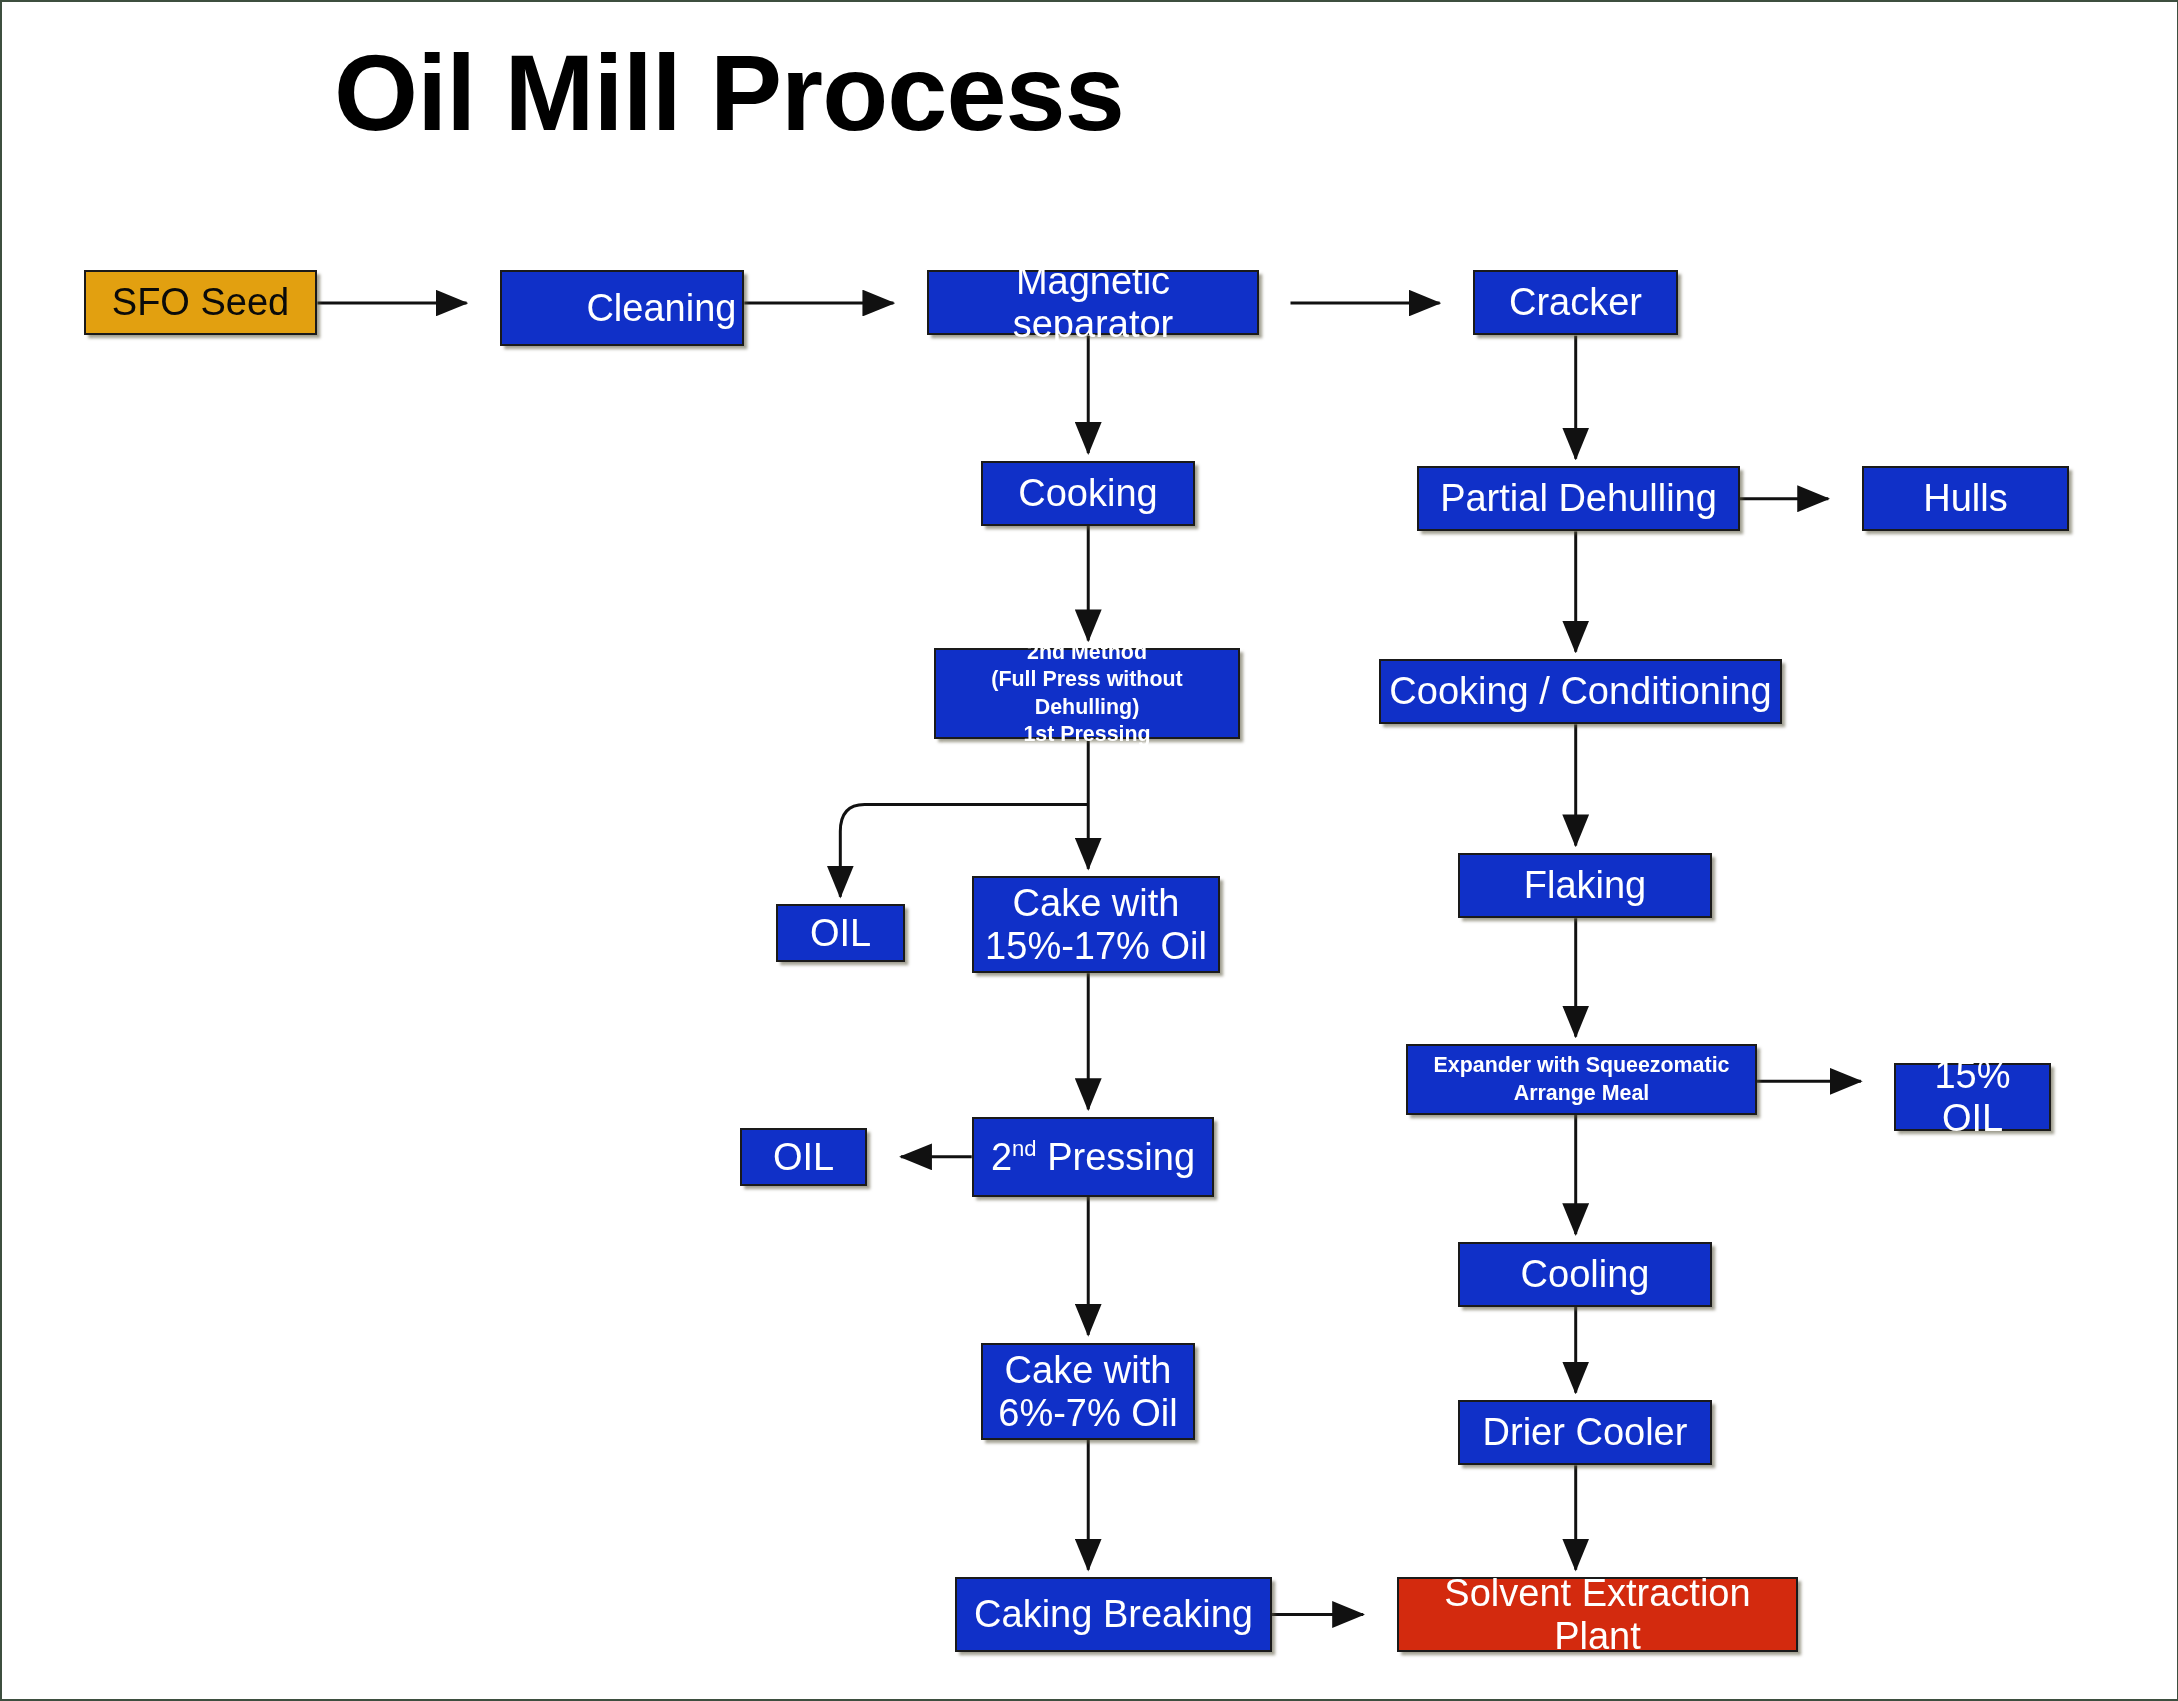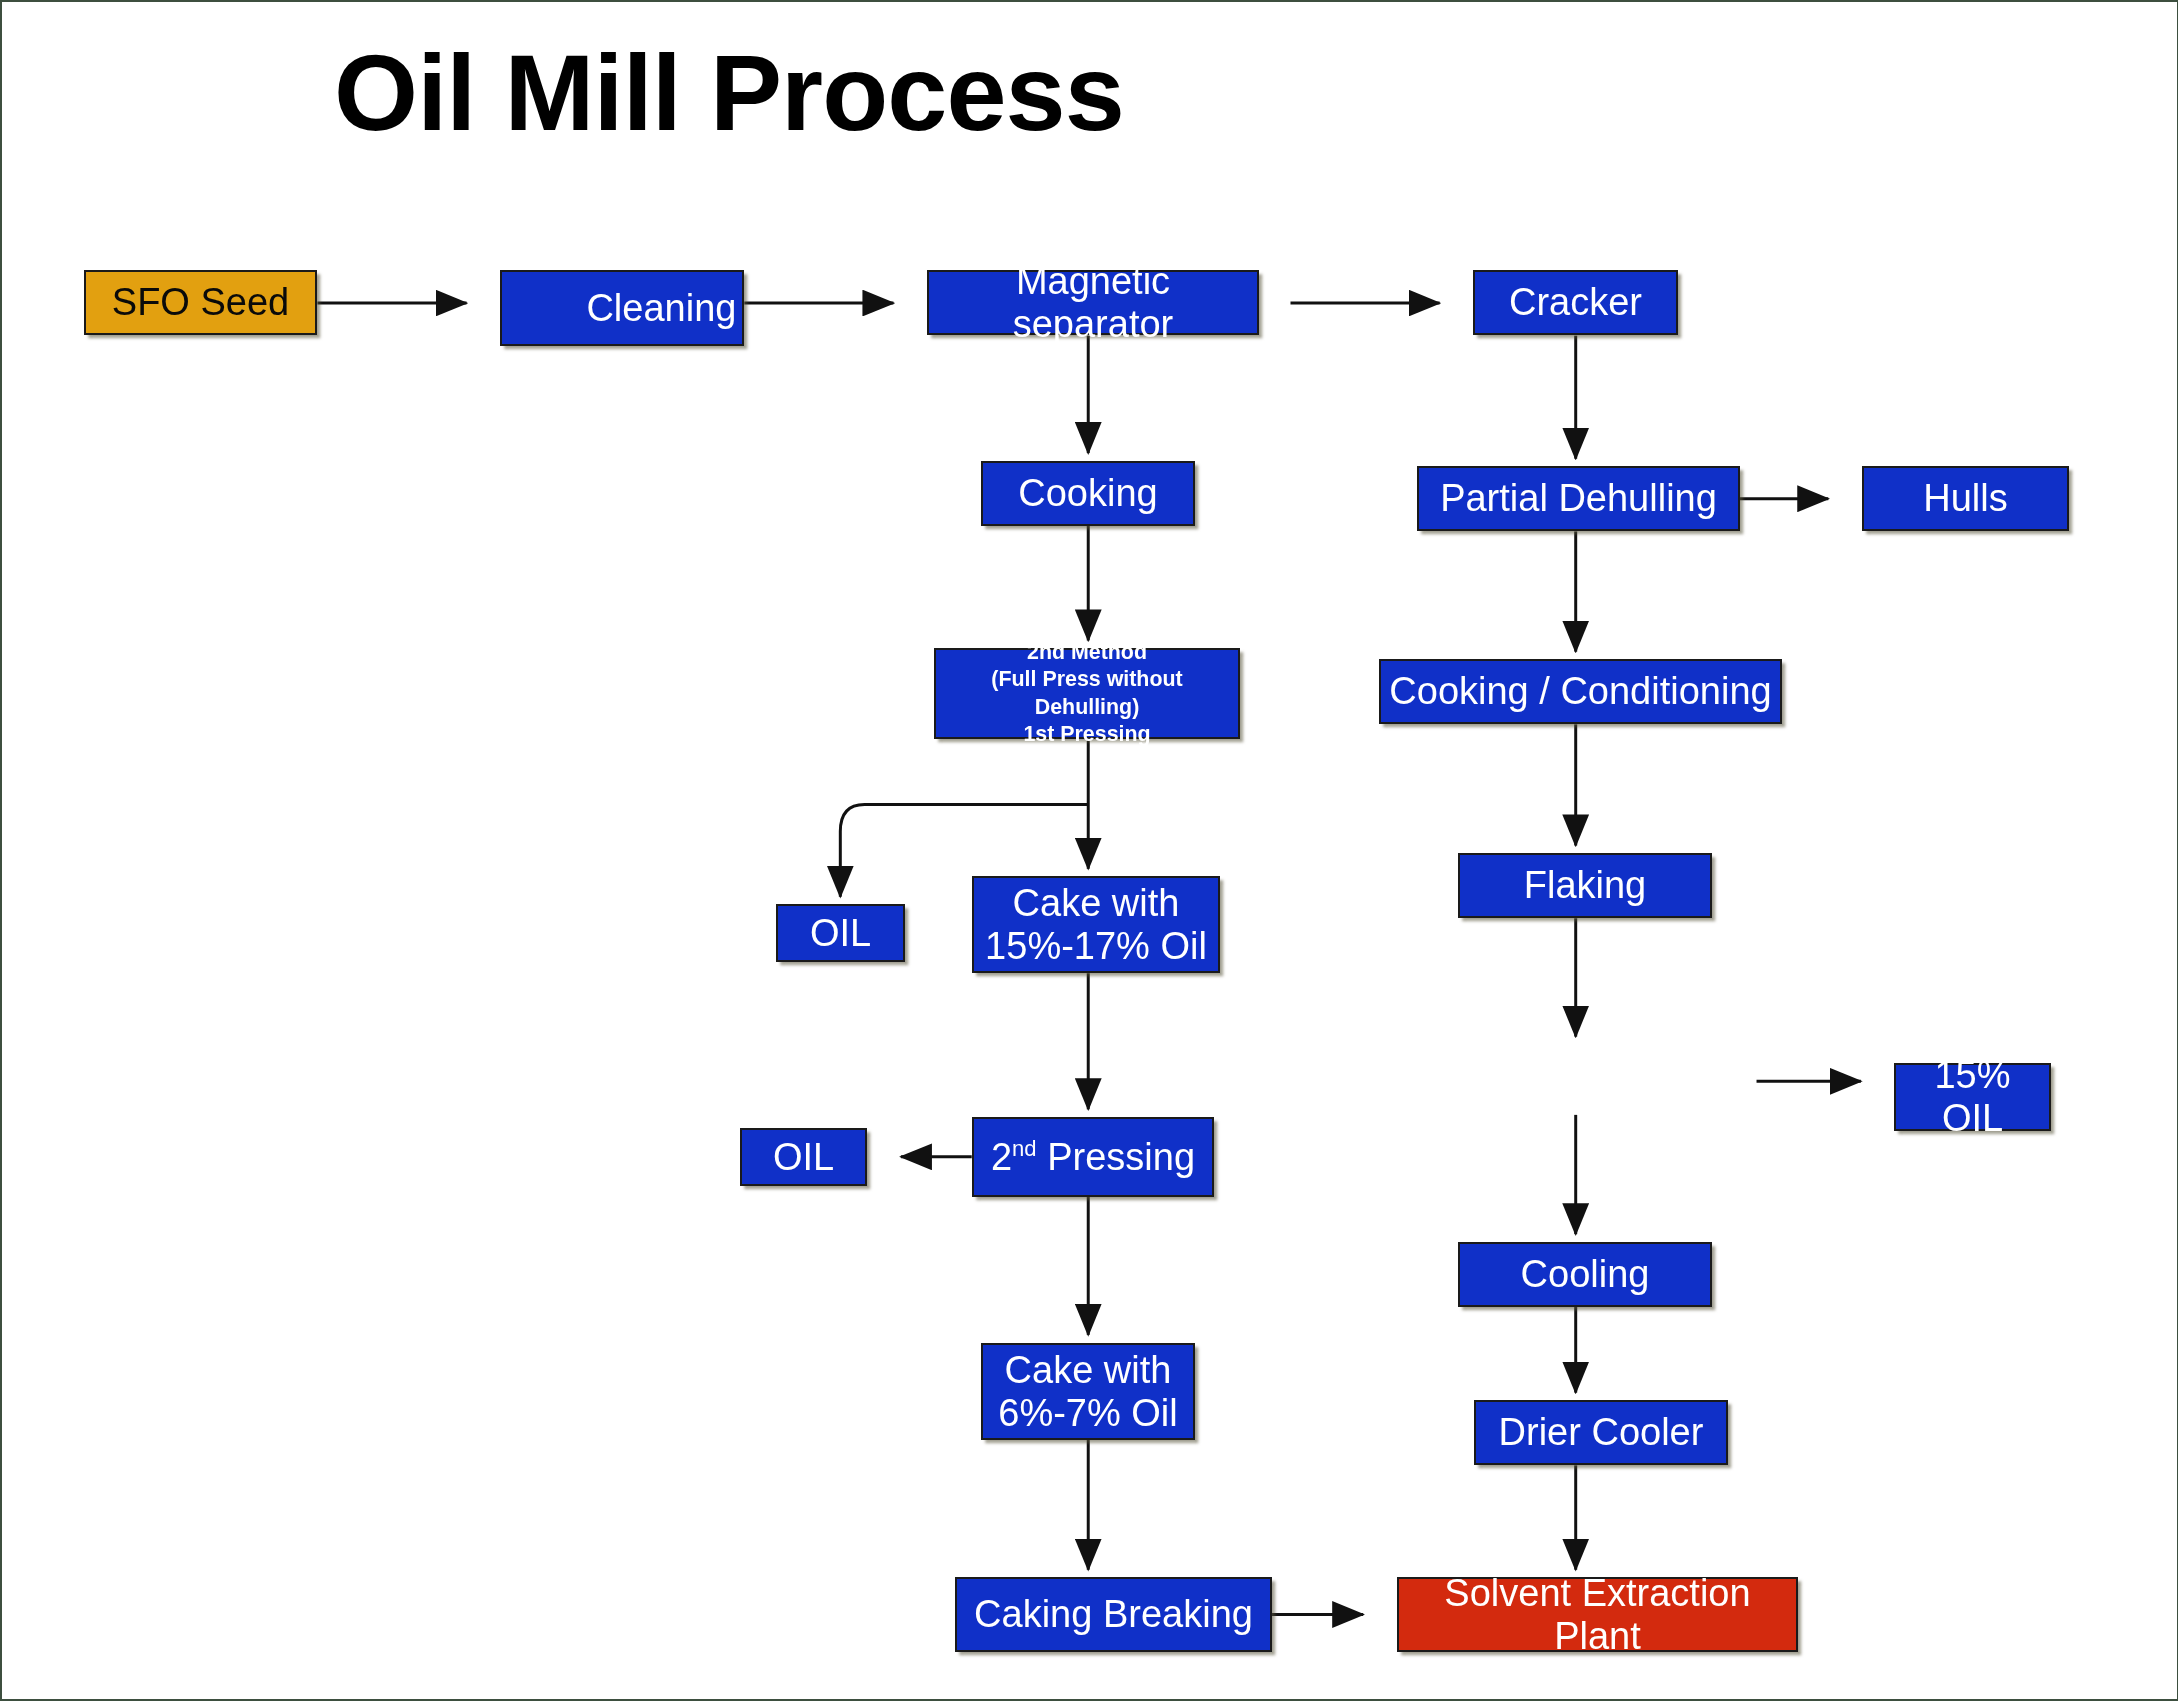--- a/index.html
+++ b/index.html
@@ -166,38 +166,42 @@
 
   <div class="node blue" style="left:970px; top:874px; width:248px; height:97px;">
     <span class="lbl">Cake with
 15%-17% Oil</span>
   </div>
 
   <div class="node blue" style="left:1456px; top:851px; width:254px; height:65px;">
     <span class="lbl">Flaking</span>
   </div>
 
+  <div class="node blue small" style="left:1404px; top:1042px; width:351px; height:71px;">
+    <span class="lbl">Expander with Squeezomatic
+Arrange Meal</span>
+  </div>
 
   <div class="node blue" style="left:1892px; top:1061px; width:157px; height:68px;">
     <span class="lbl">15% OIL</span>
   </div>
 
   <div class="node blue" style="left:738px; top:1126px; width:127px; height:58px;">
     <span class="lbl">OIL</span>
   </div>
 
   <div class="node blue" style="left:970px; top:1115px; width:242px; height:80px;">
     <span class="lbl" id="pressing2-label">2<sup>nd</sup> Pressing</span>
   </div>
 
   <div class="node blue" style="left:1456px; top:1240px; width:254px; height:65px;">
     <span class="lbl">Cooling</span>
   </div>
 
-  <div class="node blue" style="left:1456px; top:1398px; width:254px; height:65px;margin-left:16px;">
+  <div class="node blue" style="left:1456px; top:1398px; width:254px; height:65px;">
     <span class="lbl">Drier Cooler</span>
   </div>
 
   <div class="node blue" style="left:979px; top:1341px; width:214px; height:97px;">
     <span class="lbl">Cake with
 6%-7% Oil</span>
   </div>
 
   <div class="node blue" style="left:953px; top:1575px; width:317px; height:75px;">
     <span class="lbl">Caking Breaking</span>

